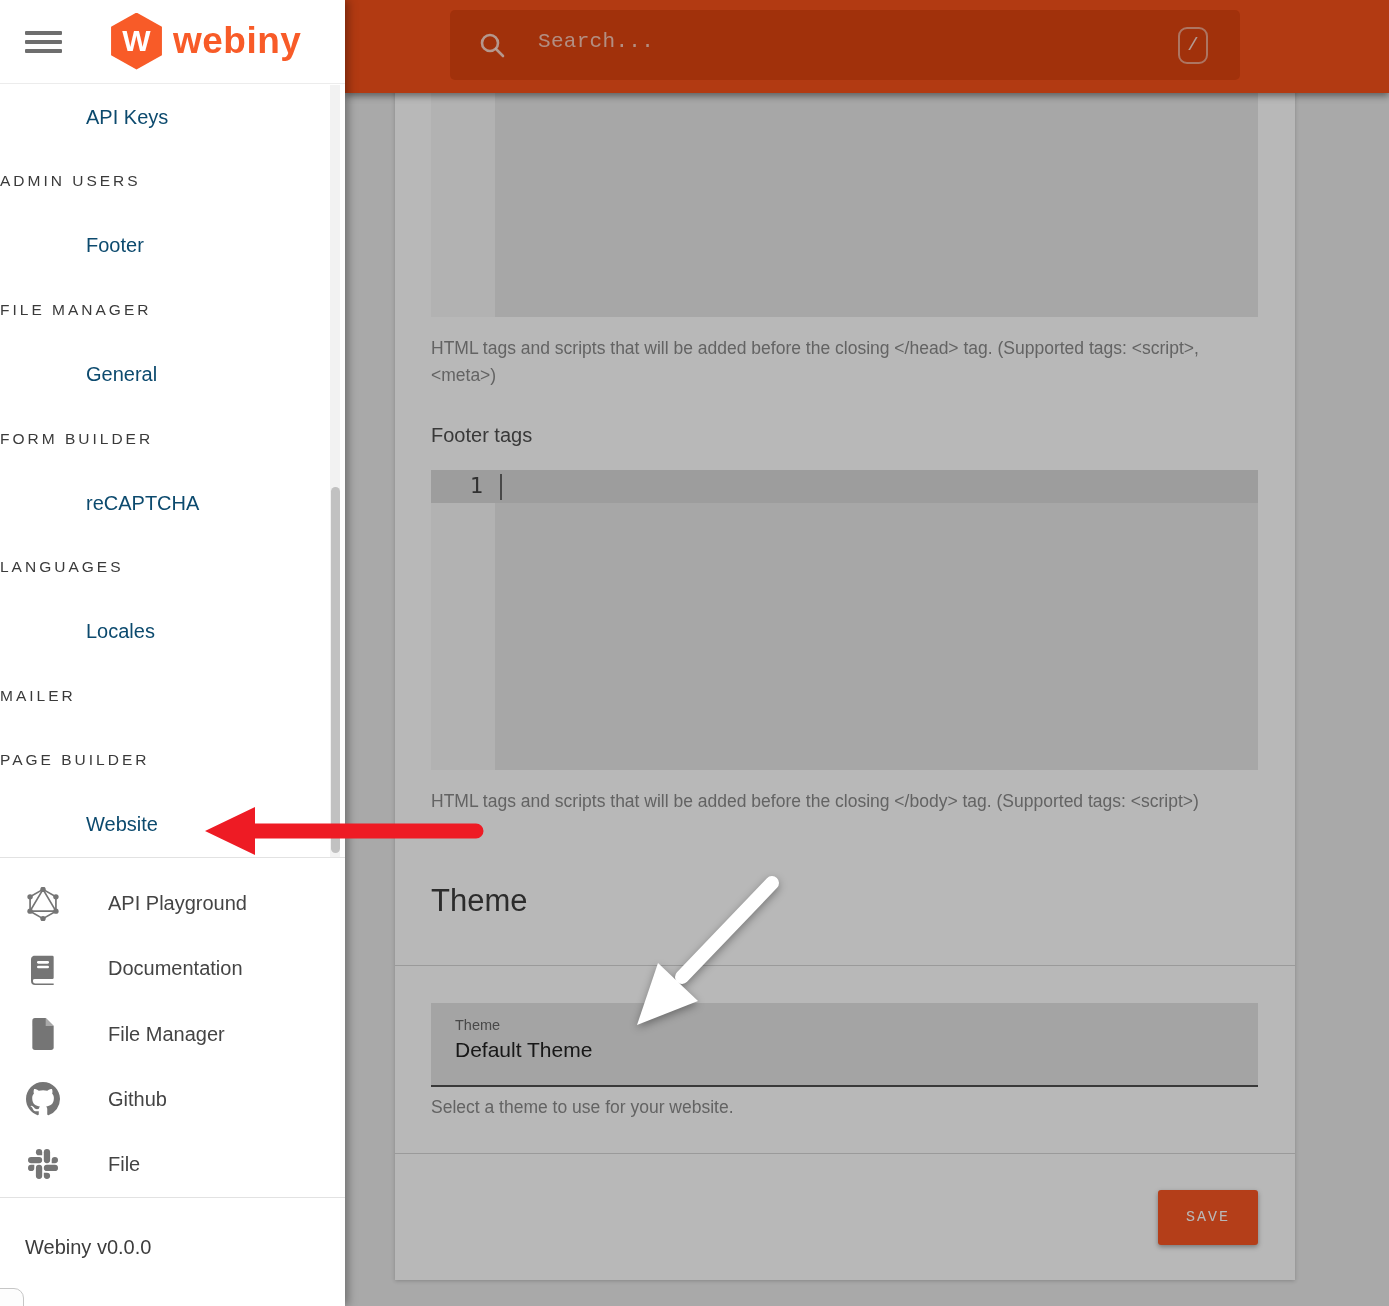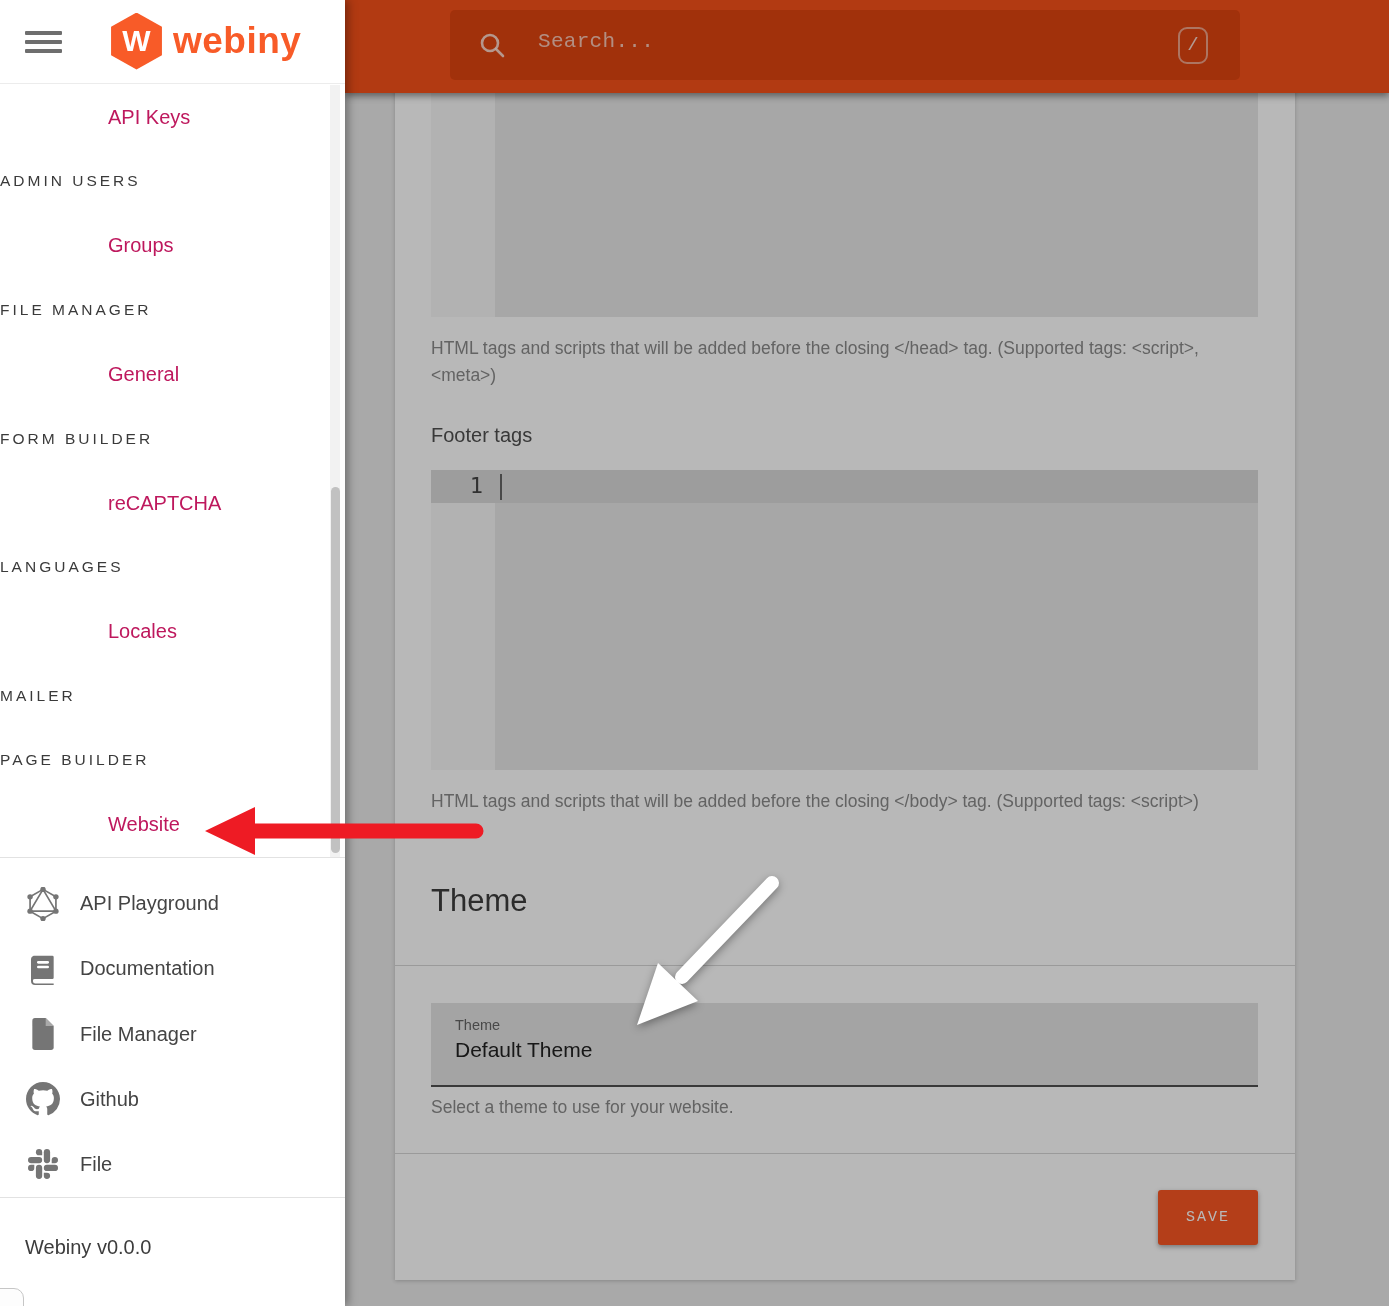--- a/index.html
+++ b/index.html
@@ -75,36 +75,36 @@
   .logo-hex { width:53px; height:57px; background:#f85b28; color:#fff;
               clip-path:polygon(50% 0%, 98% 25%, 98% 75%, 50% 100%, 2% 75%, 2% 25%);
               display:flex; align-items:center; justify-content:center;
               font-size:30px; font-weight:bold; }
   .logo-word { margin-left:10px; font-size:37px; font-weight:bold; color:#f85b28;
                letter-spacing:0.5px; }
 
   .menu { position:absolute; left:0; top:85px; width:100%; height:772px;
           display:flex; flex-direction:column; }
   .menu > div { flex:1; display:flex; align-items:center; }
-  .m-item { padding-left:108px; font-size:20px; color:#be185d; cursor:pointer; }
+  .m-item { padding-left:86px; font-size:20px; color:#0c4a6e; cursor:pointer; }
   .m-item.highlight { background:#f4f4f4; }
   .m-section { font-size:15.5px; letter-spacing:3px; color:#3a3a3a; }
 
   .scroll-track { position:absolute; left:330px; top:85px; width:10px; height:772px;
                   background:#f2f2f2; }
   .scroll-thumb { position:absolute; left:331px; top:487px; width:9px; height:366px;
                   background:#c1c1c1; border-radius:4.5px; }
 
   .sidebar-div1 { position:absolute; left:0; top:857px; width:100%; height:1px; background:#e2e2e2; }
   .links { position:absolute; left:0; top:871px; width:100%; height:326px;
            display:flex; flex-direction:column; }
   .link-row { flex:1; display:flex; align-items:center; cursor:pointer; }
   .link-icon { position:absolute; left:24px; width:38px; height:38px; display:flex;
                align-items:center; justify-content:center; }
-  .link-label { padding-left:80px; font-size:20px; color:#444; }
+  .link-label { padding-left:108px; font-size:20px; color:#444; }
   .sidebar-div2 { position:absolute; left:0; top:1197px; width:100%; height:1px; background:#e2e2e2; }
   .version { position:absolute; left:25px; top:1236px; font-size:20px; color:#3c3c3c; }
 
   .corner-peek { position:absolute; left:-26px; bottom:-16px; width:50px; height:34px;
                  background:#fdfdfd; border:1px solid #c6c6c6; border-radius:10px; z-index:12; }
 
   
   .red-arrow { position:absolute; left:200px; top:800px; z-index:20; }
   .white-arrow { position:absolute; left:620px; top:868px; z-index:20;
                  filter:drop-shadow(0 3px 4px rgba(0,0,0,0.35)); }
@@ -172,21 +172,21 @@
     </div>
     <div class="logo">
       <div class="logo-hex">W</div>
       <div class="logo-word">webiny</div>
     </div>
   </div>
 
   <div class="menu" id="menu">
       <div class="m-item">API Keys</div>
       <div class="m-section">ADMIN USERS</div>
-      <div class="m-item">Groups</div>
+      <div class="m-item">Footer</div>
       <div class="m-section">FILE MANAGER</div>
       <div class="m-item">General</div>
       <div class="m-section">FORM BUILDER</div>
       <div class="m-item">reCAPTCHA</div>
       <div class="m-section">LANGUAGES</div>
       <div class="m-item">Locales</div>
       <div class="m-section">MAILER</div>
       <div class="m-section">PAGE BUILDER</div>
       <div class="m-item">Website</div>
     </div>

